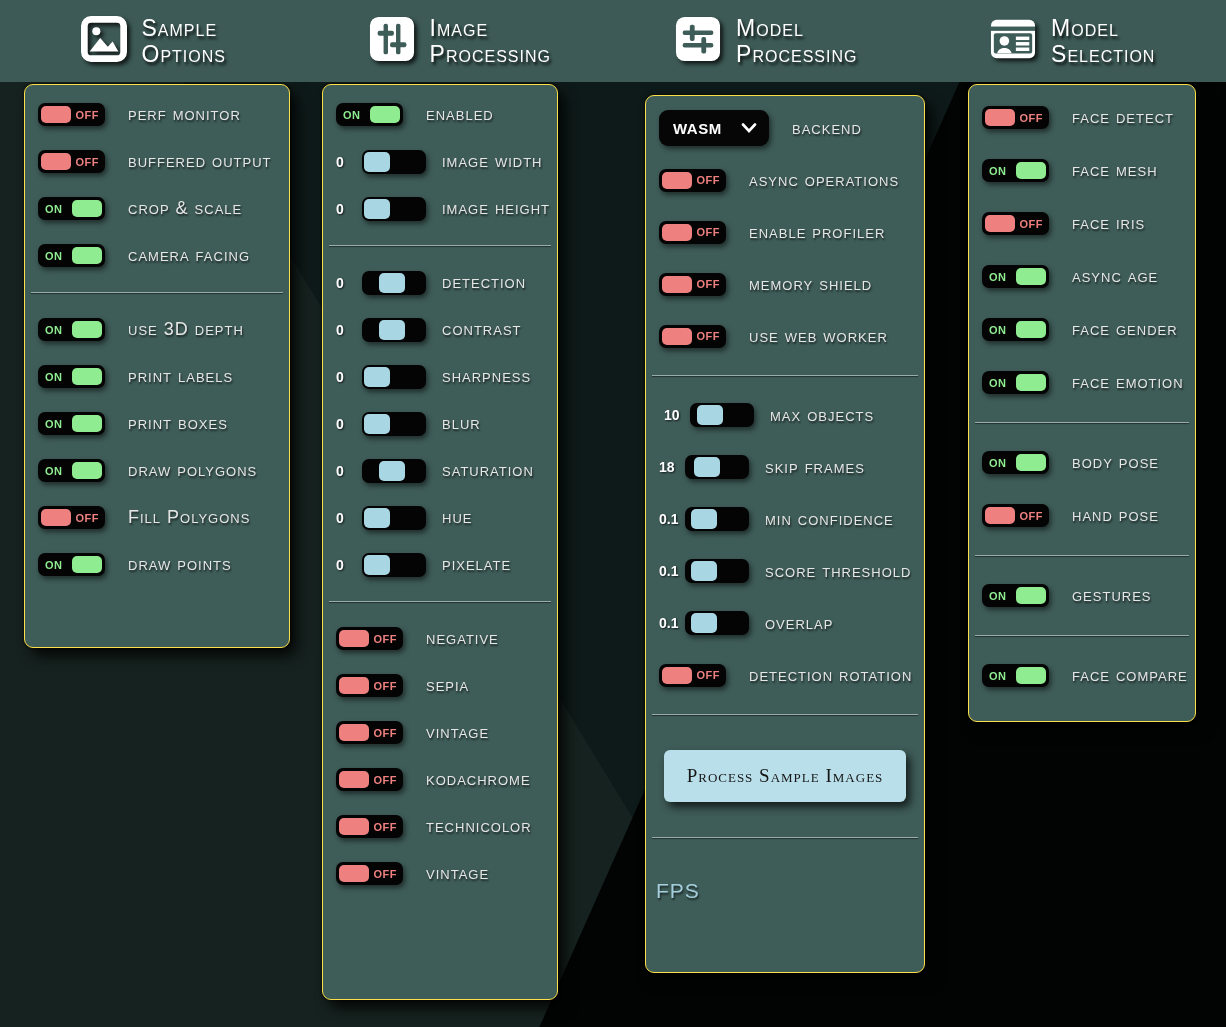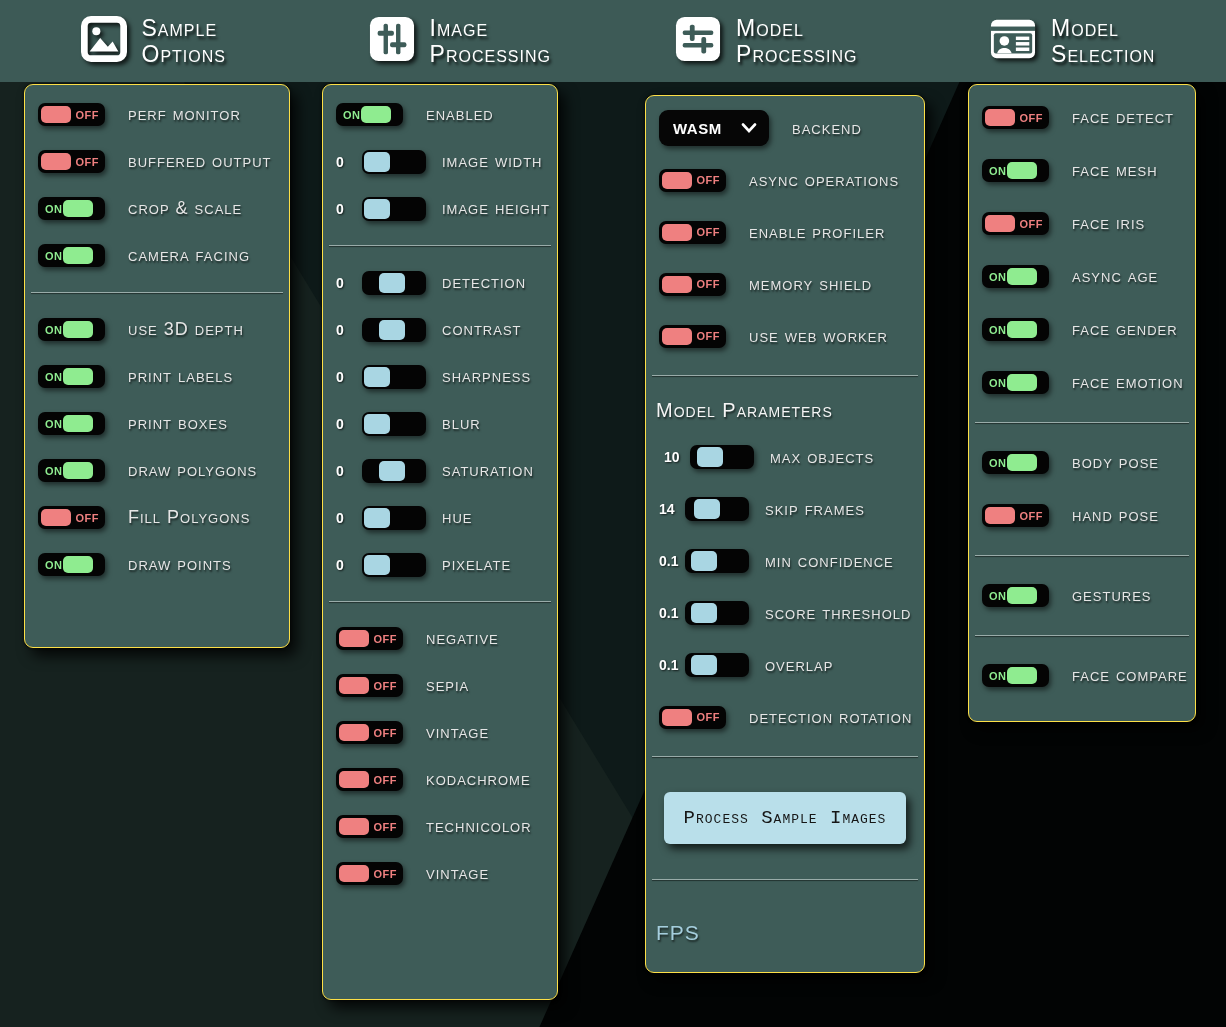--- a/index.html
+++ b/index.html
@@ -53,21 +53,21 @@
   }
   .divider{margin:13px 6px;border-top:1px solid rgba(215,225,223,.6);box-shadow:0 1px 1px rgba(0,0,0,.5)}
 
   
   .toggle{
     width:67px;height:23px;background:#040404;border-radius:7px;flex:none;
     display:flex;align-items:center;box-shadow:2px 3px 5px rgba(0,0,0,.5);
     cursor:pointer;
   }
   .toggle .pill{width:30px;height:17px;border-radius:5px;flex:none}
-  .toggle.on{padding:0 3px 0 7px;}
+  .toggle.on{padding:0 3px 0 7px;justify-content:space-between}
   .toggle.off{padding:0 6px 0 3px;justify-content:space-between}
   .toggle.on .pill{background:var(--green)}
   .toggle.off .pill{background:var(--red)}
   .t-state{font-size:11px;font-weight:700;letter-spacing:.5px}
   .toggle.on .t-state{color:var(--green)}
   .toggle.off .t-state{color:var(--red)}
 
   
   .s-val{width:26px;flex:none;color:#fff;font-weight:700;font-size:14px;text-shadow:1px 1px 2px rgba(0,0,0,.7)}
   .s-track{
@@ -86,21 +86,21 @@
   .sel-val{color:#fff;font-weight:700;font-size:15px;letter-spacing:.5px}
 
   .heading{
     padding:0 10px;font-variant:small-caps;font-size:20px;color:#f5f5f5;
     letter-spacing:1px;text-shadow:1px 2px 2px rgba(0,0,0,.6);
     display:flex;align-items:center;
   }
   .row-button{justify-content:center}
   .process-btn{
     width:calc(100% - 10px);height:52px;border:none;border-radius:6px;
-    background:var(--btn);color:#161616;font-family:Liberation Mono, monospace;
+    background:var(--btn);color:#161616;font-family:Liberation Serif, serif;
     font-variant:small-caps;font-size:19px;letter-spacing:1px;
     box-shadow:4px 5px 9px rgba(0,0,0,.7);cursor:pointer;
   }
   .fps{
     padding:0 10px;font-size:21px;color:var(--fps);letter-spacing:1px;
     text-shadow:1px 2px 2px rgba(0,0,0,.6);display:flex;align-items:flex-end;
   }
 </style>
 </head>
 <body>
@@ -386,30 +386,29 @@
         <span class="lbl">memory shield</span>
       </div>
       <div class="row row-toggle" style="height: 52px;">
         <div class="toggle off">
           <span class="pill"></span>
           <span class="t-state">OFF</span>
         </div>
         <span class="lbl">use web worker</span>
       </div>
       <div class="divider"></div>
-      <div class="heading" style="height: 42px;">Model Parameters</div>
       <div class="row row-slider" style="height: 52px; padding-left: 18px;">
         <span class="s-val">10</span>
         <div class="s-track">
           <div class="s-handle" style="left: 6.76px;"></div>
         </div>
         <span class="lbl">max objects</span>
       </div>
       <div class="row row-slider" style="height: 52px;">
-        <span class="s-val">14</span>
+        <span class="s-val">18</span>
         <div class="s-track">
           <div class="s-handle" style="left: 8.8px;"></div>
         </div>
         <span class="lbl">skip frames</span>
       </div>
       <div class="row row-slider" style="height: 52px;">
         <span class="s-val">0.1</span>
         <div class="s-track">
           <div class="s-handle" style="left: 6.08px;"></div>
         </div>

